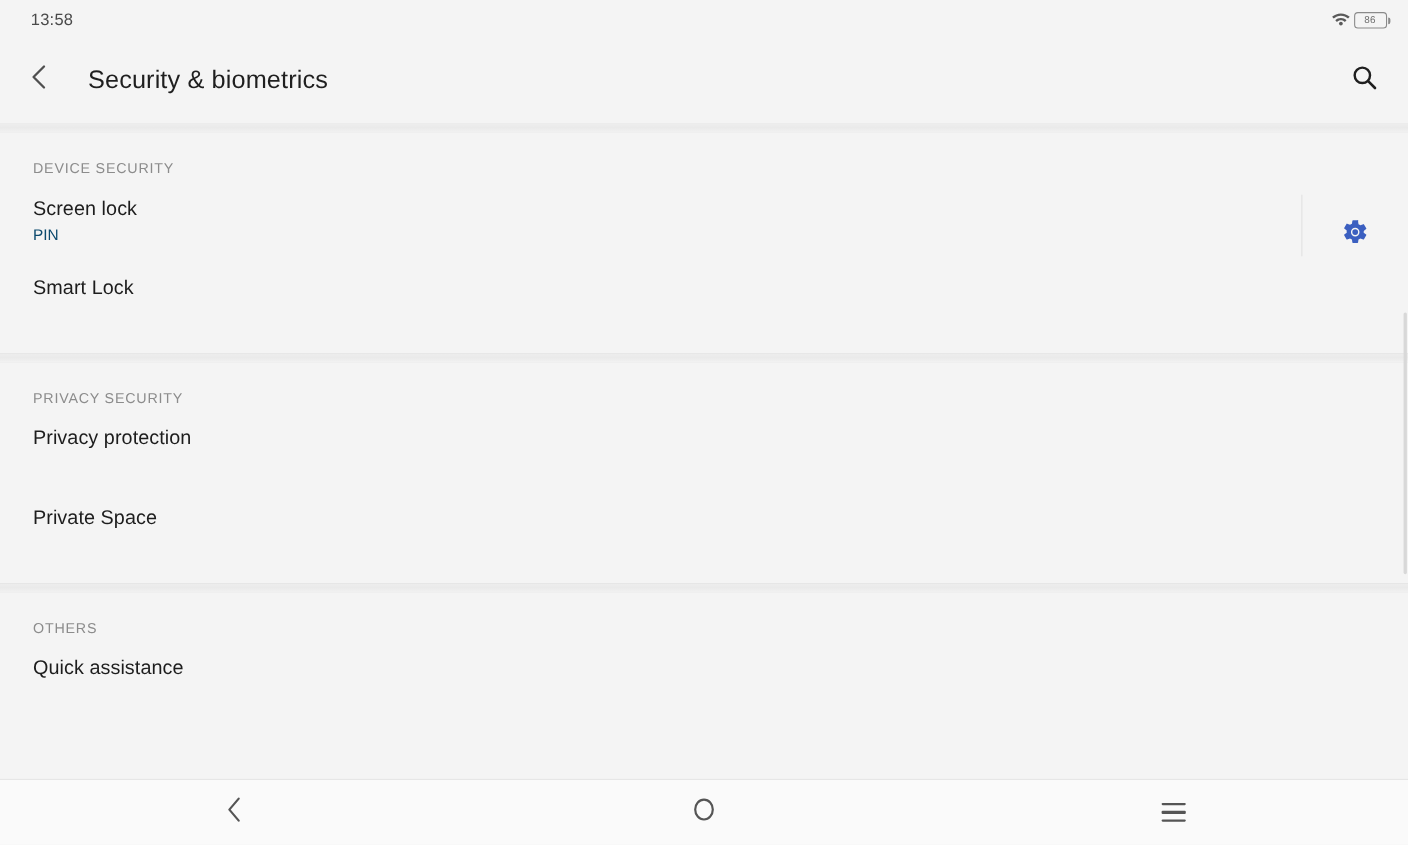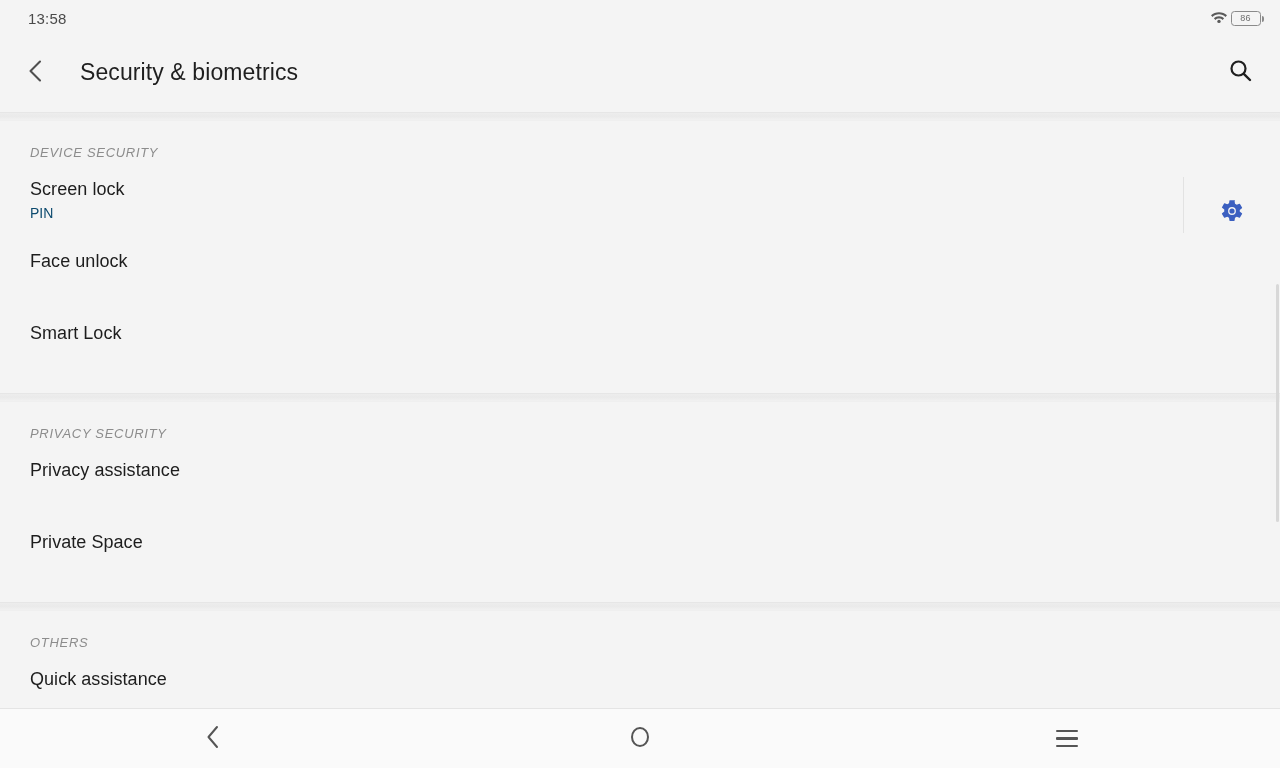--- a/index.html
+++ b/index.html
@@ -64,21 +64,21 @@
     background:#f4f4f4; overflow:hidden;
   }
   .section-gap {
     width:100%; height:9px;
     background:linear-gradient(180deg,#ededed 0%,#eaeaea 45%,#f1f1f1 100%);
     border-top:1px solid #e6e6e6;
     border-bottom:1px solid #efefef;
   }
   .section-header {
     font-size:13px; color:#8c8c8c; letter-spacing:.7px;
-    padding:24px 12px 0 30px; height:56px;font-style:italic;
+    padding:24px 12px 0 30px; height:56px;
   }
   .list-item {
     position:relative; display:flex; align-items:flex-start;
     min-height:72px; padding:0 0 0 30px; cursor:pointer;
   }
   .list-item.with-action { padding-right:0; }
   .item-texts { display:flex; flex-direction:column; justify-content:center; flex:1; }
   .item-title { font-size:18px; color:#1d1d1d; line-height:1.35; letter-spacing:.05px; }
   .item-subtitle { font-size:14px; color:#0c4a6e; line-height:1.5; margin-top:2px; }
   .item-divider-v {
@@ -170,38 +170,33 @@
       <div class="gear-btn">
         <span>
           <svg width="26" height="26" viewBox="0 0 24 24">
             <path d="M19.14 12.94a7.5 7.5 0 0 0 .06-.94 7.5 7.5 0 0 0-.06-.94l2.03-1.58a.48.48 0 0 0 .12-.61l-1.92-3.32a.48.48 0 0 0-.59-.22l-2.39.96a7.03 7.03 0 0 0-1.62-.94l-.36-2.54A.47.47 0 0 0 13.94 2h-3.84a.47.47 0 0 0-.47.4l-.36 2.54c-.59.24-1.13.56-1.62.94l-2.39-.96a.48.48 0 0 0-.59.22L2.74 8.46a.48.48 0 0 0 .12.61l2.03 1.58c-.04.31-.06.63-.06.94s.02.63.06.94l-2.03 1.58a.48.48 0 0 0-.12.61l1.92 3.32c.12.22.38.3.59.22l2.39-.96c.5.38 1.03.7 1.62.94l.36 2.54c.04.23.24.4.47.4h3.84c.24 0 .44-.17.47-.4l.36-2.54c.59-.24 1.13-.56 1.62-.94l2.39.96c.22.08.47 0 .59-.22l1.92-3.32a.48.48 0 0 0-.12-.61l-2.03-1.58zM12 15.6A3.6 3.6 0 1 1 12 8.4a3.6 3.6 0 0 1 0 7.2z" fill="#3b5fc0"></path>
             <circle cx="12" cy="12" r="2.4" fill="#3b5fc0"></circle>
           </svg>
         </span>
       </div>
     </div>
 
-    <div class="list-item">
-      <div class="item-texts">
-        <div class="item-title">Face unlock</div>
-      </div>
-    </div>
 
     <div class="list-item">
       <div class="item-texts">
         <div class="item-title">Smart Lock</div>
       </div>
     </div>
 
     <div class="section-gap"></div>
     <div class="section-header">PRIVACY SECURITY</div>
 
     <div class="list-item">
       <div class="item-texts">
-        <div class="item-title">Privacy assistance</div>
+        <div class="item-title">Privacy protection</div>
       </div>
     </div>
 
     <div class="list-item">
       <div class="item-texts">
         <div class="item-title">Private Space</div>
       </div>
     </div>
 
     <div class="section-gap"></div>

